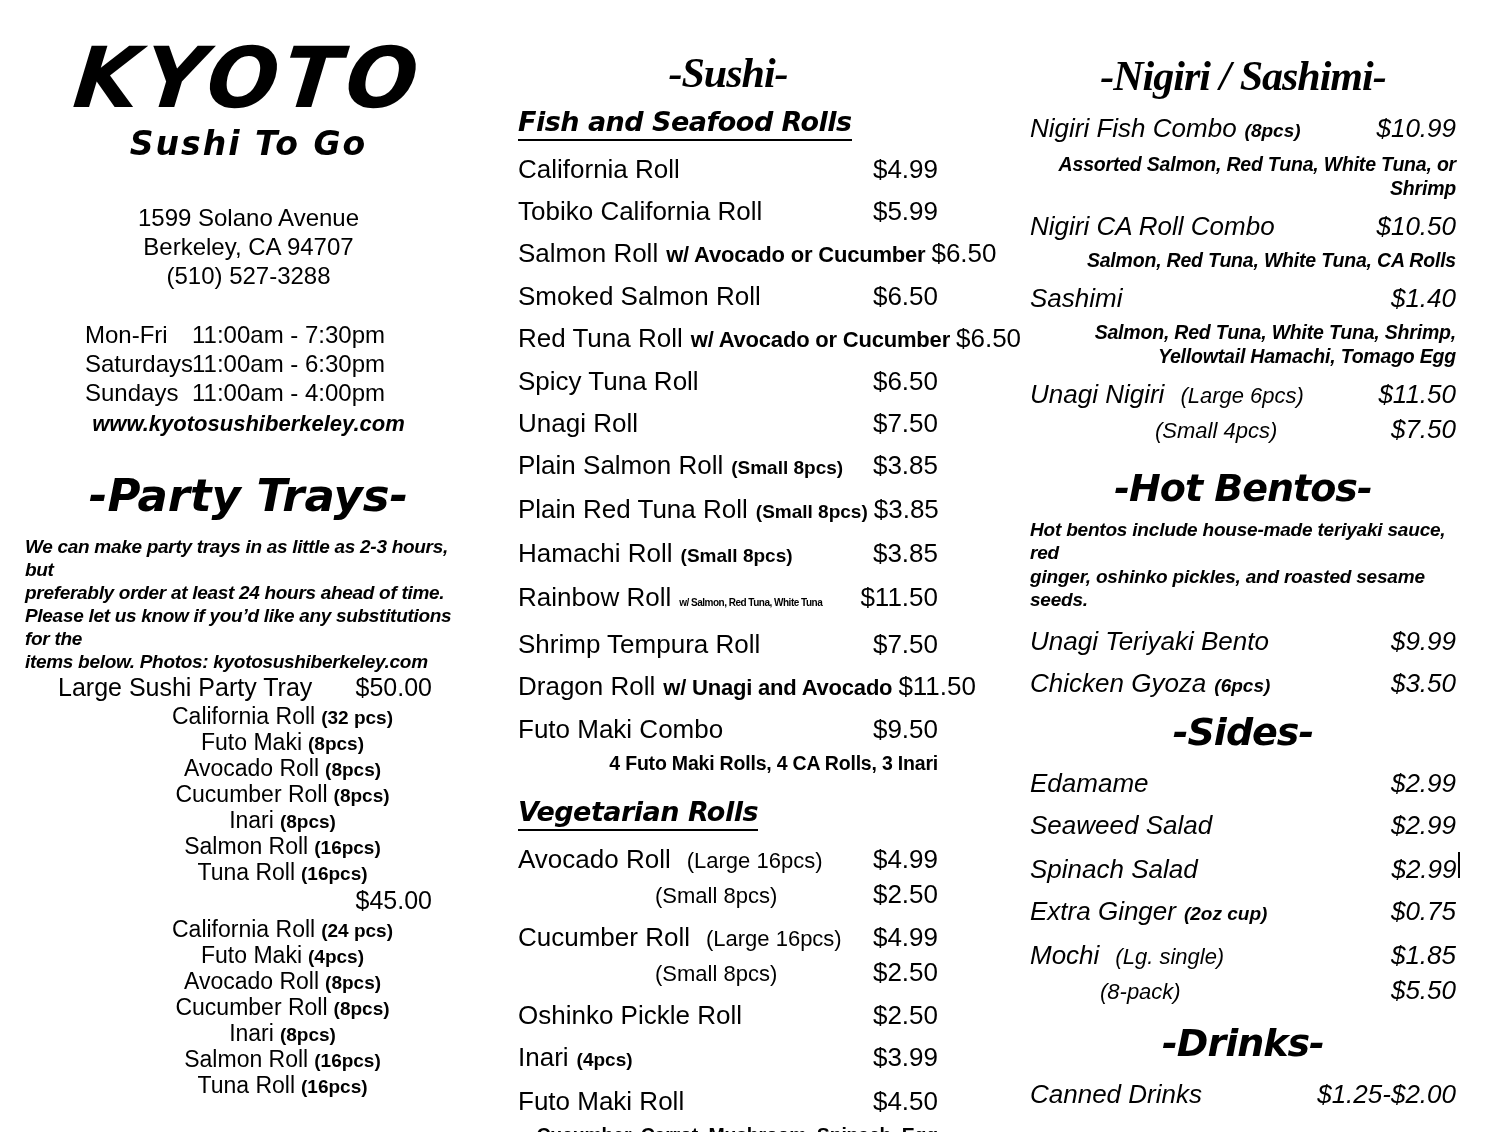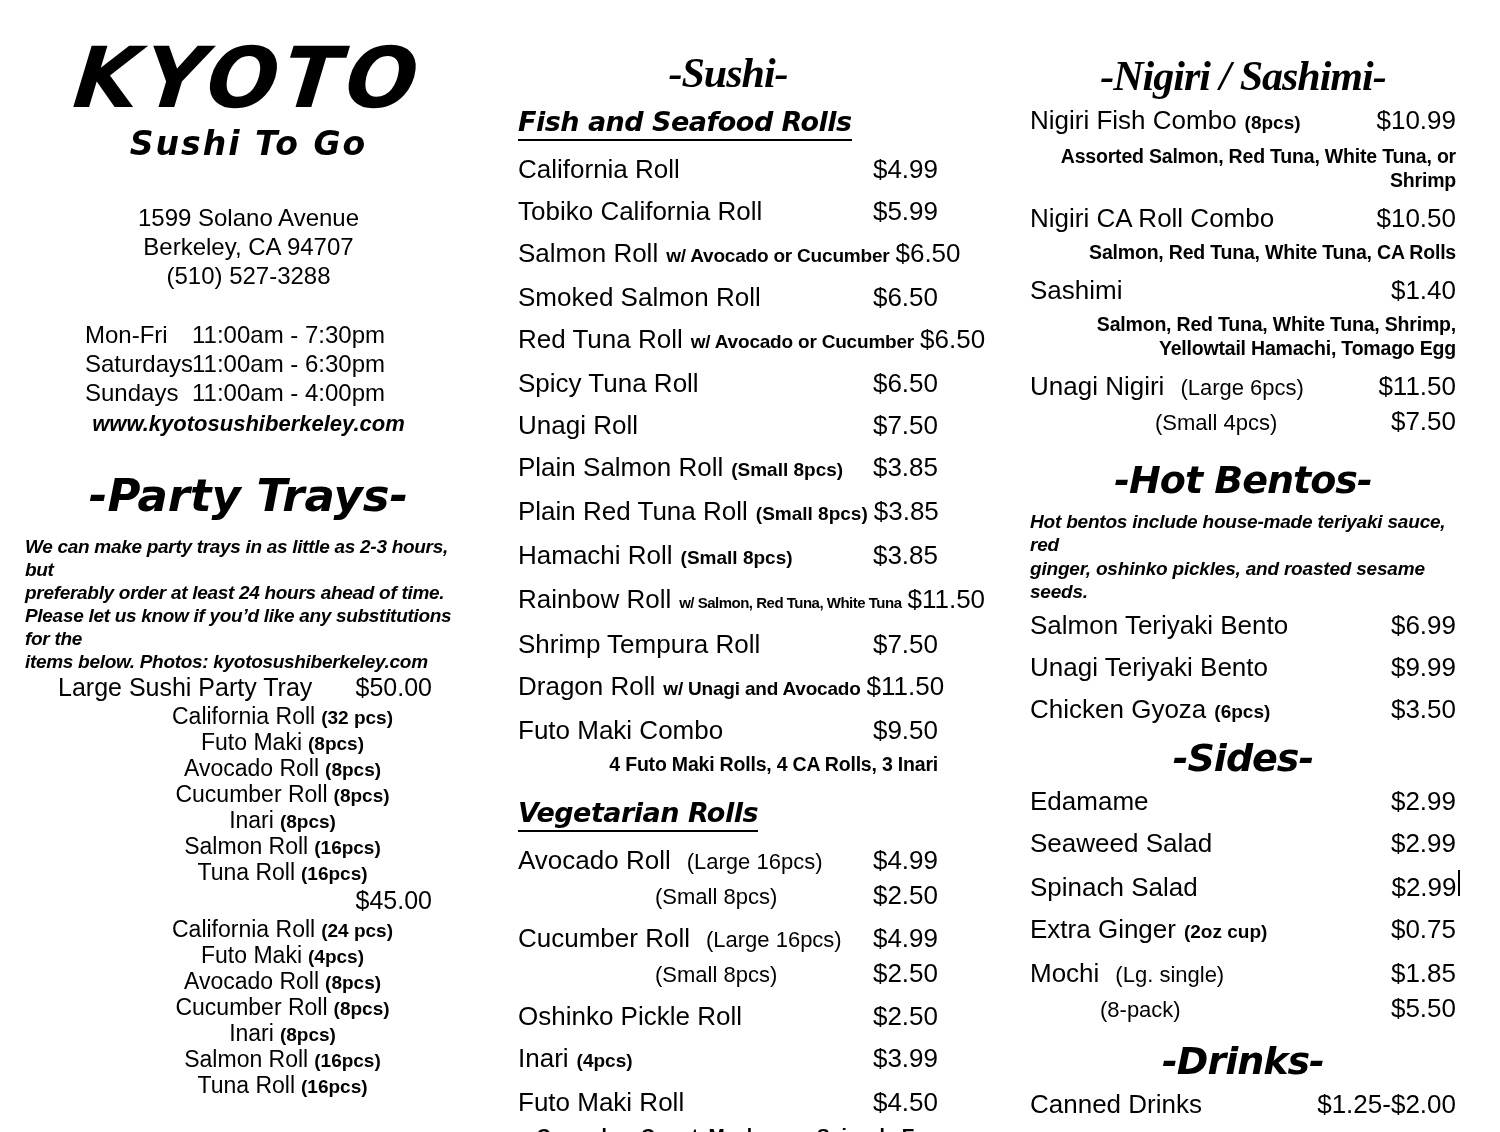--- a/index.html
+++ b/index.html
@@ -31,32 +31,32 @@
   .tray-line{font-size:23px;line-height:24px;white-space:nowrap;}
   .tqty{font-size:19px;font-weight:600;margin-left:6px;}
   
   .col2 .sec-title{margin-top:50px;}
   .subsec{display:inline-block;font-size:27px;letter-spacing:-0.5px;margin-top:10px;
           border-bottom:2.5px solid #000;padding-bottom:2px;line-height:1.15;}
   .menu{margin-top:13px;}
   .row{display:flex;align-items:baseline;line-height:31px;margin-bottom:11px;}
   .iname{font-size:26px;white-space:nowrap;}
   .pnote{font-size:19px;font-weight:600;margin-left:8px;white-space:nowrap;}
-  .wnote{font-size:19px;font-weight:600;margin-left:8px;white-space:nowrap;letter-spacing:-0.2px;}
-  .wnote.long{font-size:15px;letter-spacing:-0.5px;}
+  .wnote{font-size:22px;font-weight:600;margin-left:8px;white-space:nowrap;letter-spacing:-0.2px;}
+  .wnote.long{font-size:10px;letter-spacing:-0.5px;}
   .vlabel{font-size:22px;margin-left:16px;white-space:nowrap;}
   .price{font-size:26px;margin-left:auto;padding-left:6px;white-space:nowrap;}
   .sub{font-size:19.5px;font-weight:600;line-height:24px;margin-top:-5px;margin-bottom:11px;
        white-space:pre-line;letter-spacing:-0.2px;text-align:right;}
   .row.cont{margin-top:-8px;}
   .cont.c137{padding-left:137px;} .cont.c125{padding-left:125px;} .cont.c70{padding-left:70px;}
   .cont .vlabel{margin-left:0;}
   
   .col3 .sec-title{margin-top:53px;}
-  .col3 .menu{margin-top:6px;}
+  .col3 .menu{margin-top:14px;font-style:italic;}
   .note-block{font-size:19px;font-style:italic;font-weight:600;line-height:23.5px;
               white-space:pre-line;margin-top:8px;letter-spacing:-0.2px;}
   .mt24{margin-top:22px;} .mt12{margin-top:0;} .mt16{margin-top:16px;}
   .caret{display:inline-block;width:2.5px;height:26px;background:#000;vertical-align:text-bottom;
          margin-left:1px;margin-right:-4px;}
 </style>
 </head>
 <body>
 
 <div class="page">
@@ -256,24 +256,20 @@
           <span class="vlabel">(Small 4pcs)</span>
           <span class="price">$7.50</span>
         </div>
     </div>
 
     <div class="h2-title hand mt24">-Hot Bentos-</div>
     <div class="note-block">Hot bentos include house-made teriyaki sauce, red
 ginger, oshinko pickles, and roasted sesame seeds.</div>
     <div class="menu">
       <div class="row">
-          <span class="iname">Salmon Teriyaki Bento</span>
-          <span class="price">$6.99</span>
-        </div>
-      <div class="row">
           <span class="iname">Unagi Teriyaki Bento</span>
           <span class="price">$9.99</span>
         </div>
       <div class="row">
           <span class="iname">Chicken Gyoza</span>
           <span class="pnote">(6pcs)</span>
           <span class="price">$3.50</span>
         </div>
     </div>
 

